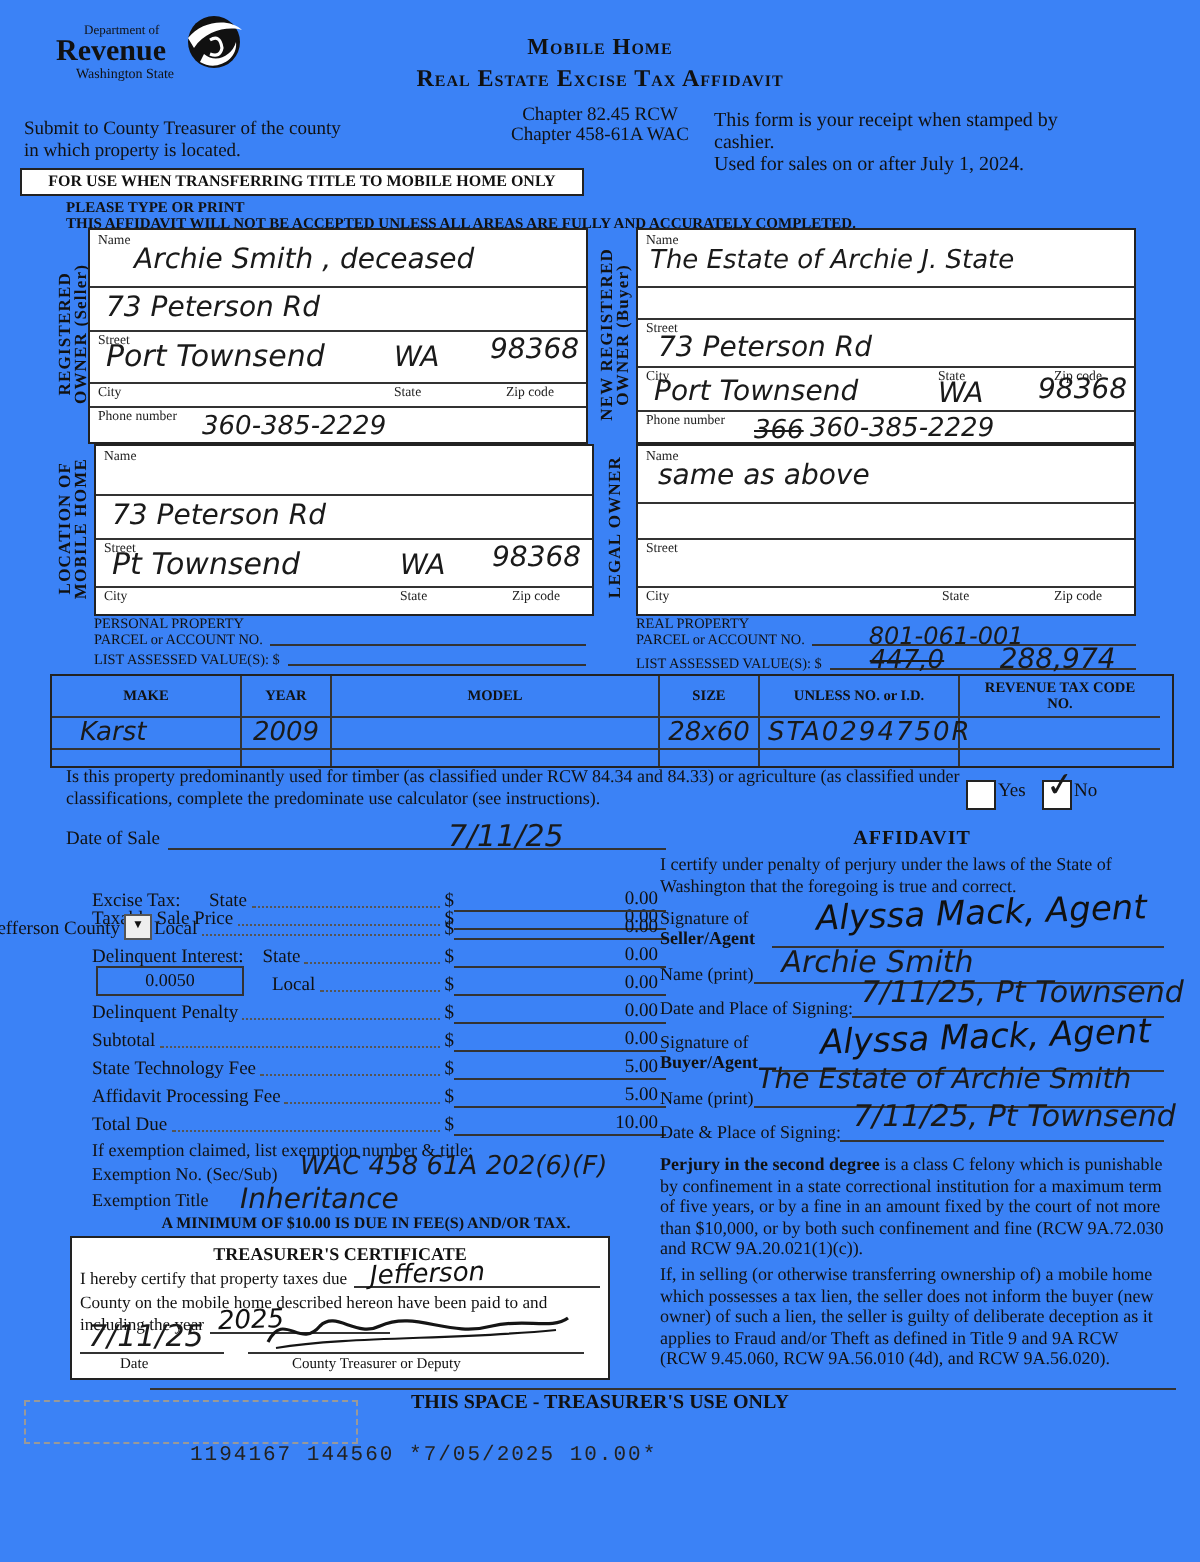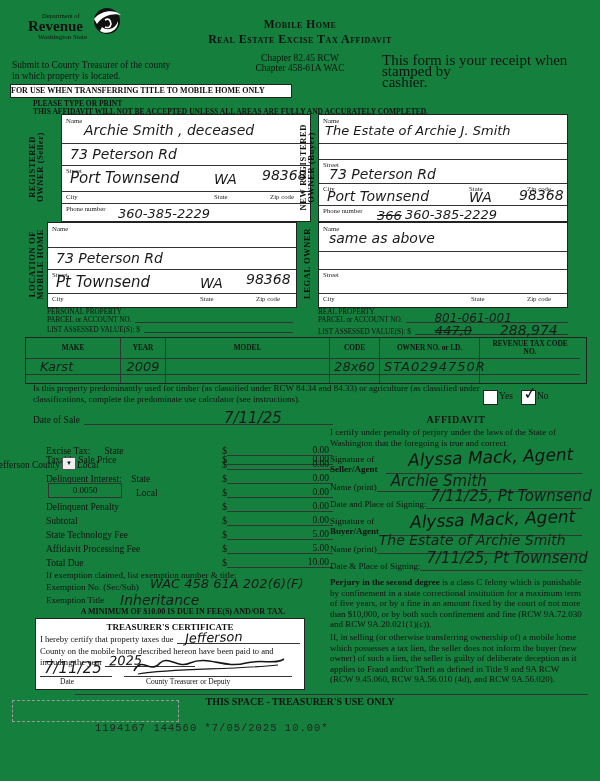--- a/index.html
+++ b/index.html
@@ -1,16 +1,16 @@
 <!DOCTYPE html>
 <html><head>
 <meta charset="utf-8">
 <style>
   html,body{margin:0;padding:0;background:#fff;}
-  .page{position:relative;width:600px;height:781px;background:#15803d;overflow:hidden;
+  .page{position:relative;width:600px;height:781px;background:#3b82f6;overflow:hidden;
         font-family:"Liberation Serif",serif;color:#111;}
   .abs{position:absolute;}
   .b{font-weight:bold;}
   .sc{font-variant:small-caps;letter-spacing:.5px;}
   .ctr{text-align:center;}
   .pre{white-space:pre;}
   .tiny{font-size:6.5px;}
   .lbl{font-size:6.8px;color:#222;}
   .hw{font-family:"DejaVu Sans",sans-serif;font-style:italic;color:#1a1a1a;}
   .sig{font-family:"DejaVu Sans",sans-serif;font-style:italic;transform:rotate(-2deg);display:inline-block;}
@@ -64,34 +64,35 @@
     <div class="b sc" style="font-size:12px;margin-top:2px;">Real Estate Excise Tax Affidavit</div>
     <div style="font-size:9.5px;margin-top:6px;">Chapter 82.45 RCW</div>
     <div style="font-size:9.5px;">Chapter 458-61A WAC</div>
   </div>
 
   <div class="abs" style="left:12px;top:60px;font-size:9.5px;line-height:11px;">
     <div>Submit to County Treasurer of the county</div>
     <div>in which property is located.</div>
   </div>
 
-  <div class="abs" style="left:382px;top:55px;font-size:15px;line-height:11px;width:210px;">
+  <div class="abs" style="left:357px;top:55px;font-size:10px;line-height:11px;width:210px;">
     <div>This form is your receipt when stamped by</div>
     <div>cashier.</div>
-  </div>
-
-  <div class="abs obox" style="left:10px;top:84px;width:280px;height:12px;font-size:8px;font-weight:600;text-align:left;line-height:12px;">FOR USE WHEN TRANSFERRING TITLE TO MOBILE HOME ONLY</div>
+    <div>Used for sales on or after July 1, 2024.</div>
+  </div>
+
+  <div class="abs obox" style="left:10px;top:84px;width:280px;height:12px;font-size:8px;font-weight:600;text-align:center;line-height:12px;">FOR USE WHEN TRANSFERRING TITLE TO MOBILE HOME ONLY</div>
   <div class="abs b" style="left:33px;top:99px;font-size:7.5px;">PLEASE TYPE OR PRINT</div>
   <div class="abs b" style="left:33px;top:107px;font-size:7.5px;">THIS AFFIDAVIT WILL NOT BE ACCEPTED UNLESS ALL AREAS ARE FULLY AND ACCURATELY COMPLETED.</div>
 
   <div class="vlabels" style="left:27px;top:114px;height:106px;width:18px;">
     <span>REGISTERED</span>
     <span>OWNER (Seller)</span>
   </div>
-  <div class="abs obox" style="left:61px;top:114px;width:248px;height:106px;">
+  <div class="abs obox" style="left:44px;top:114px;width:248px;height:106px;">
     <span class="abs lbl" style="left:4px;top:2px;">Name</span>
     <span class="abs hw" style="left:22px;top:7px;font-size:14px;">Archie Smith , deceased</span>
     <div class="hline" style="left:0;top:28px;width:248px;"></div>
     <span class="abs hw" style="left:8px;top:31px;font-size:14px;">73 Peterson Rd</span>
     <div class="hline" style="left:0;top:50px;width:248px;"></div>
     <span class="abs lbl" style="left:4px;top:52px;">Street</span>
     <span class="abs hw" style="left:8px;top:54px;font-size:15px;">Port Townsend</span>
     <span class="abs hw" style="left:152px;top:56px;font-size:14px;">WA</span>
     <span class="abs hw" style="left:200px;top:52px;font-size:14px;">98368</span>
     <div class="hline" style="left:0;top:76px;width:248px;"></div>
@@ -102,21 +103,21 @@
     <span class="abs lbl" style="left:4px;top:90px;">Phone number</span>
     <span class="abs hw" style="left:56px;top:91px;font-size:13px;">360-385-2229</span>
   </div>
 
   <div class="vlabels" style="left:298px;top:114px;height:106px;width:18px;">
     <span>NEW REGISTERED</span>
     <span>OWNER (Buyer)</span>
   </div>
   <div class="abs obox" style="left:318px;top:114px;width:248px;height:106px;">
     <span class="abs lbl" style="left:4px;top:2px;">Name</span>
-    <span class="abs hw" style="left:6px;top:8px;font-size:13px;white-space:nowrap;">The Estate of Archie J. Smith</span>
+    <span class="abs hw" style="left:6px;top:8px;font-size:13px;white-space:nowrap;">The Estate of Archie J. State</span>
     <div class="hline" style="left:0;top:28px;width:248px;"></div>
     <div class="hline" style="left:0;top:44px;width:248px;"></div>
     <span class="abs lbl" style="left:4px;top:46px;">Street</span>
     <span class="abs hw" style="left:10px;top:51px;font-size:14px;">73 Peterson Rd</span>
     <div class="hline" style="left:0;top:68px;width:248px;"></div>
     <span class="abs lbl" style="left:4px;top:70px;">City</span>
     <span class="abs lbl" style="left:150px;top:70px;">State</span>
     <span class="abs lbl" style="left:208px;top:70px;">Zip code</span>
     <span class="abs hw" style="left:8px;top:73px;font-size:14px;">Port Townsend</span>
     <span class="abs hw" style="left:150px;top:74px;font-size:14px;">WA</span>
@@ -186,22 +187,22 @@
         <span class="hw strike" style="position:absolute;left:20px;top:-11px;font-size:13px;">447,0</span>
         <span class="hw" style="position:absolute;left:85px;top:-12px;font-size:14px;">288,974</span>
       </span>
     </div>
   </div>
 
   <div class="vtable">
     <div class="hd">MAKE</div>
     <div class="hd">YEAR</div>
     <div class="hd">MODEL</div>
-    <div class="hd">CODE</div>
-    <div class="hd">OWNER NO. or I.D.</div>
+    <div class="hd">SIZE</div>
+    <div class="hd">UNLESS NO. or I.D.</div>
     <div class="hd" style="white-space:normal;padding:0 8px;">REVENUE TAX CODE NO.</div>
     <div class="dc hw" style="padding-left:14px;">Karst</div>
     <div class="dc hw" style="justify-content:center;">2009</div>
     <div class="dc"></div>
     <div class="dc hw" style="justify-content:center;">28x60</div>
     <div class="dc hw" style="padding-left:4px;letter-spacing:1px;">STA0294750R</div>
     <div class="dc"></div>
     <div class="ec"></div>
       <div class="ec"></div>
       <div class="ec"></div>

